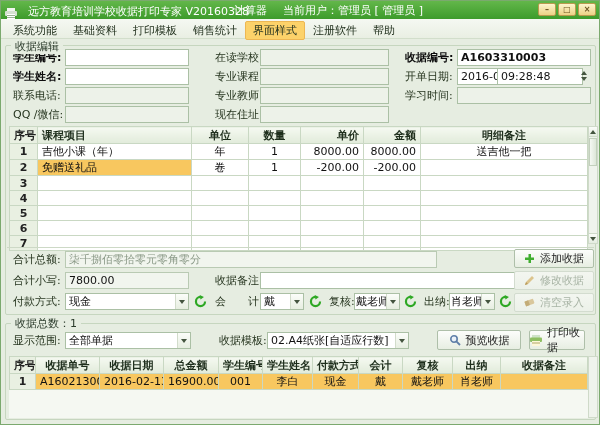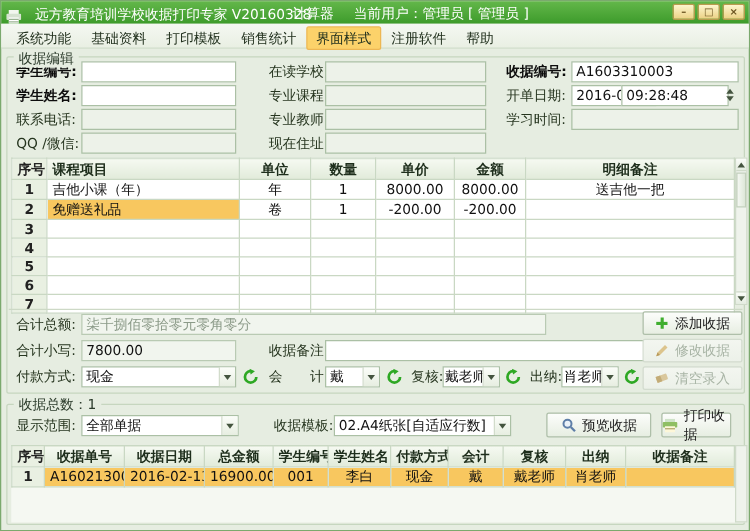--- a/index.html
+++ b/index.html
@@ -19,40 +19,40 @@
 
 .group{position:absolute;border:1px solid #c6d6bf;border-radius:2px}
 .grouplabel{position:absolute;background:#e6ede1;padding:0 4px;color:#2b3b2b;white-space:nowrap;z-index:3}
 .hline{position:absolute;height:1px;background:#cdd9c6}
 
 .lbl{position:absolute;white-space:nowrap;color:#26351f;line-height:17px}
 .lbl.b{font-weight:bold;color:#0d0d0d}
 .fld{position:absolute;height:17px;background:#fff;border:1px solid #abc0a5;line-height:15px;padding:0 3px;font-size:11px;color:#111;overflow:hidden;white-space:nowrap}
 .fld.dis{background:#edf2e9}
 .fld.sunken{background:#f1f5ee;border-color:#b9cab3}
-.fld.bold{font-weight:normal}
+.fld.bold{font-weight:bold}
 .caps{color:#8b9a88}
 input.fld{outline:none}
 
 .combo{position:absolute;height:17px;background:#fff;border:1px solid #abc0a5;display:flex;cursor:pointer}
 .combo .val{flex:1;padding:0 3px;line-height:15px;overflow:hidden;white-space:nowrap;color:#111}
 .combo .arw{width:13px;border-left:1px solid #d2dccb;background:linear-gradient(#fbfdf9,#e7eee1);display:flex;align-items:center;justify-content:center}
 .tri-d{width:0;height:0;border-left:3.5px solid transparent;border-right:3.5px solid transparent;border-top:4px solid #44543f}
 .tri-u{width:0;height:0;border-left:3px solid transparent;border-right:3px solid transparent;border-bottom:4px solid #44543f}
 .tri-dn{width:0;height:0;border-left:3px solid transparent;border-right:3px solid transparent;border-top:4px solid #44543f}
 .spin{position:absolute;display:flex;flex-direction:column;gap:2px;align-items:center;cursor:pointer}
 
 .tblwrap{position:absolute;background:#fff}
 table{border-collapse:collapse;table-layout:fixed;width:100%;font-size:11px}
 th,td{border:1px solid #c9d8c3;overflow:hidden;white-space:nowrap;padding:0 4px}
 th{background:linear-gradient(#f5f9f1,#e1ebda);font-weight:bold;height:17px;color:#1e2e1c;text-align:center}
 td{height:15px;background:#fff;color:#111}
 .rowtbl td{height:16px}
 td.num,th.num{background:#e9f0e2;text-align:center;font-weight:bold;color:#222}
-.r{text-align:center}.c{text-align:center}.lft{text-align:left}
+.r{text-align:right}.c{text-align:center}.lft{text-align:left}
 td.selcell{background:#f8c75f}
 tr.selrow td{background:#f8c75f}
 tr.selrow td.num{background:#e9f0e2}
 
 .vsb{position:absolute;width:10px;background:#eff3ec;border:1px solid #cfdac9}
 .vsb .cap{height:10px;background:linear-gradient(#fafcf8,#e4ece0);border-bottom:1px solid #cfdac9;display:flex;align-items:center;justify-content:center}
 .vsb .cap.bot{position:absolute;bottom:0;width:100%;border-top:1px solid #cfdac9;border-bottom:none}
 .vsb .thumb{position:absolute;left:0;top:11px;width:100%;height:28px;background:linear-gradient(90deg,#f5f8f3,#dde7d8);border:1px solid #c2d0bc}
 
 .btn{position:absolute;display:flex;align-items:center;justify-content:center;gap:5px;background:linear-gradient(#fcfdfb,#e7eee2);border:1px solid #aebfa9;border-radius:2px;color:#1c1c1c;cursor:pointer}

